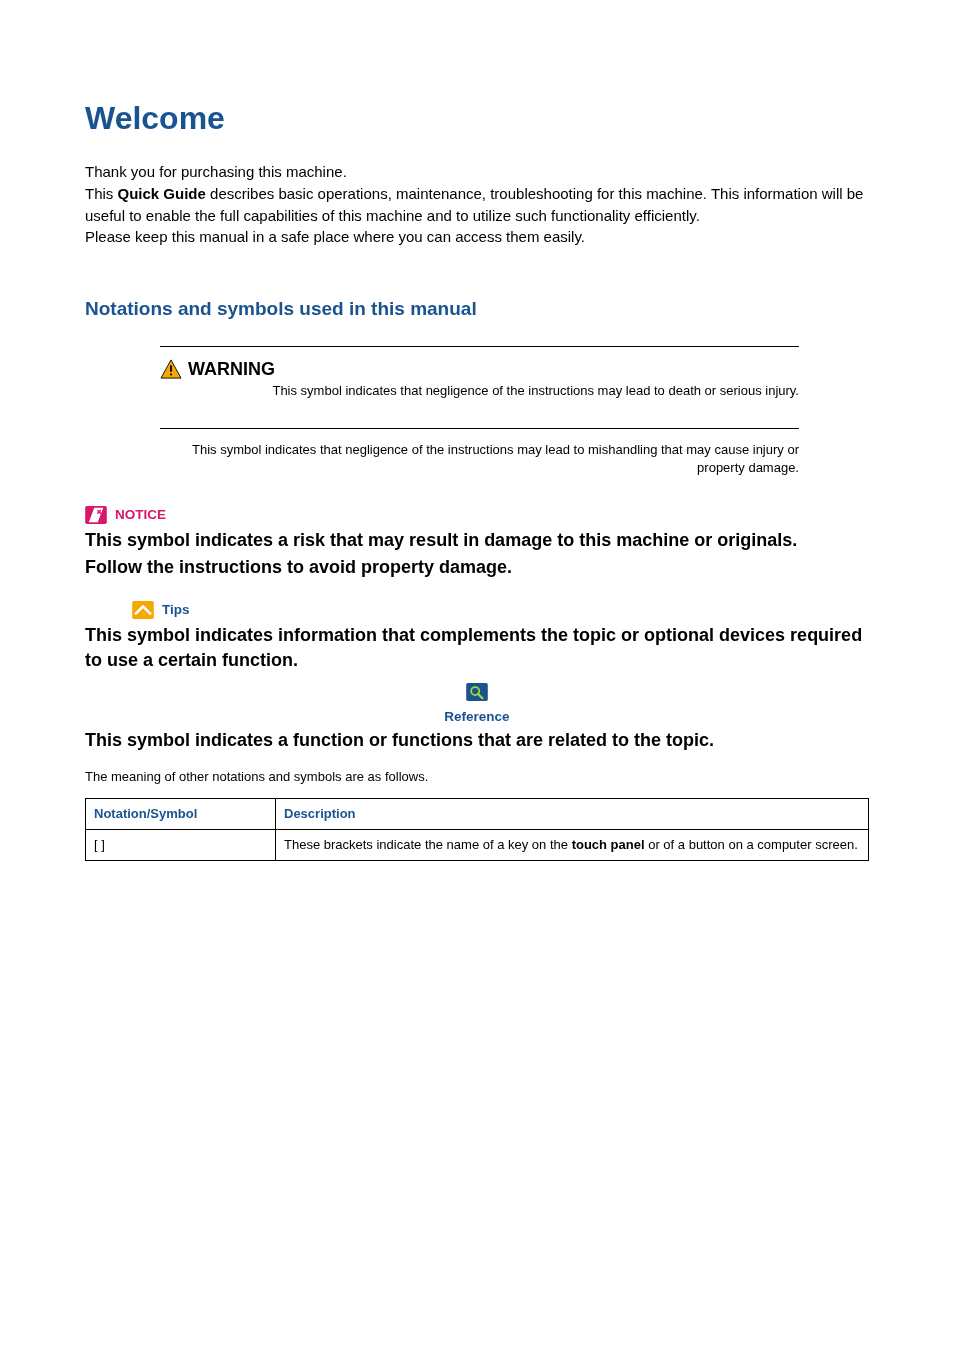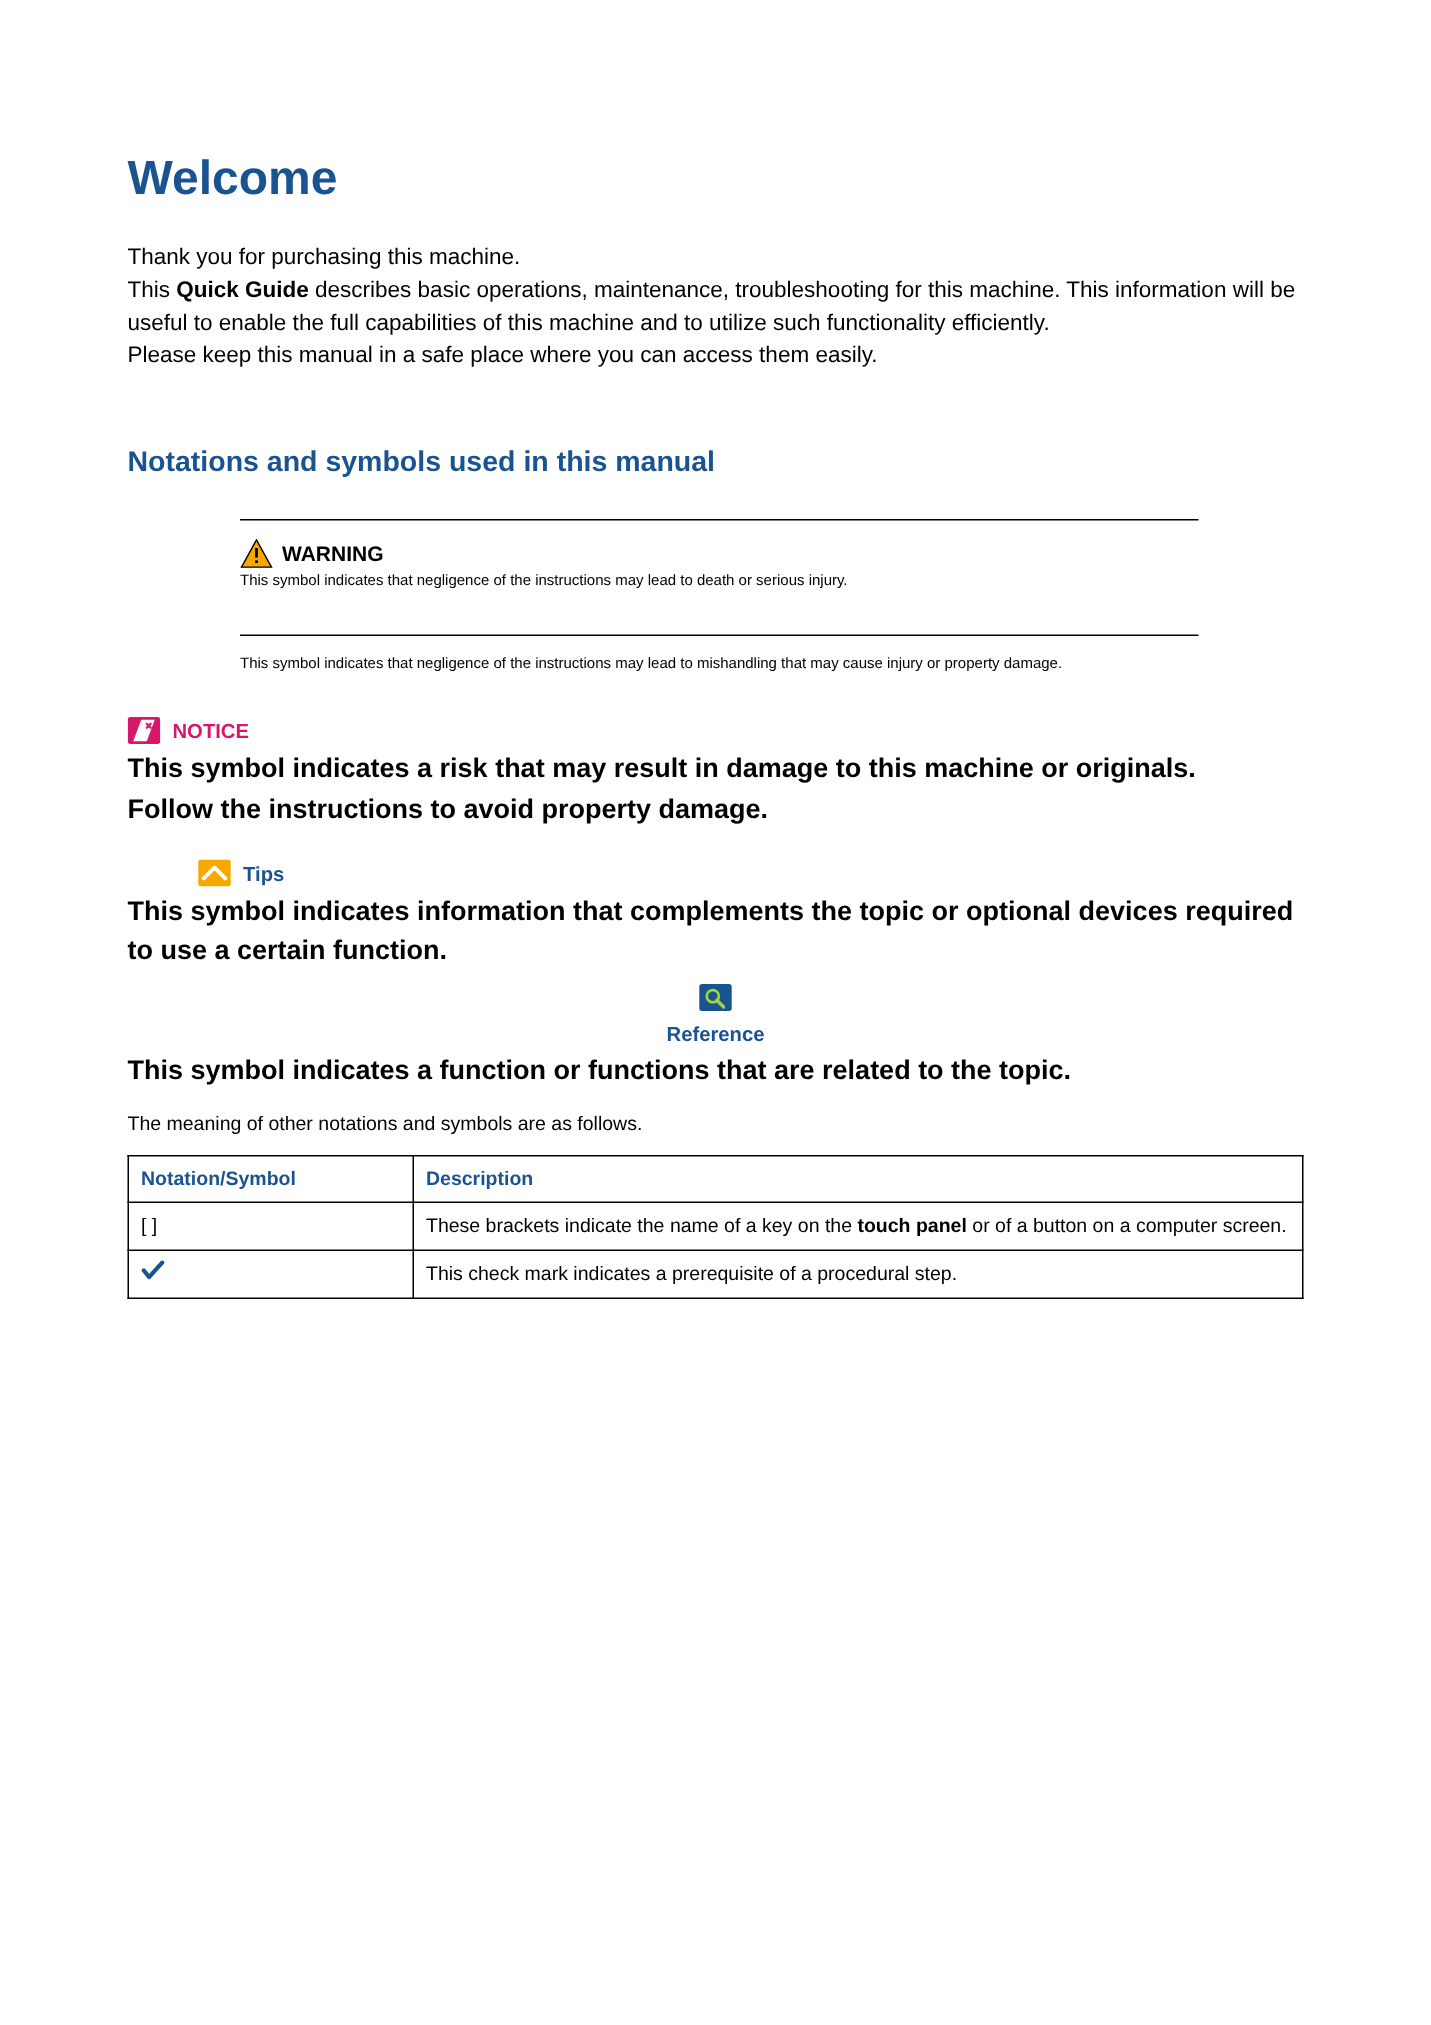--- a/index.html
+++ b/index.html
@@ -33,30 +33,31 @@
       margin-left: 75px;
       margin-right: 70px;
     }
     .rule {
       border: none;
       border-top: 1px solid #000;
       margin-bottom: 12px;
     }
     .warn-heading {
       display: flex;
-      align-items: center;
+      align-items: flex-start;
       gap: 6px;
       font-weight: bold;
-      font-size: 14px;
+      font-size: 18px;
     }
     .warn-text {
-      font-size: 10px;
+      font-size: 13px;
       line-height: 1.4;
       margin-top: 2px;
       margin-bottom: 28px;
+      text-align: right;
     }
     .small-heading-row {
       display: flex;
       align-items: center;
       gap: 8px;
       margin-bottom: 4px;
     }
     .small-heading {
       font-weight: bold;
       font-size: 13.5px;
@@ -170,24 +171,14 @@
       <th>Description</th>
     </tr>
   </thead>
   <tbody>
     <tr>
       <td>[ ]</td>
       <td>
         <span>These brackets indicate the name of a key on the </span><strong>touch panel</strong><span> or of a button on a computer screen.</span>
       </td>
     </tr>
-    <tr>
-      <td>
-        <svg class="check-svg" viewBox="0 0 18 16">
-          <path d="M2 8 L6 13 L16 2" fill="none" stroke="#1a5490" stroke-width="3.2" stroke-linecap="round" stroke-linejoin="round"></path>
-        </svg>
-      </td>
-      <td>
-        <span>This check mark indicates a prerequisite of a procedural step.</span>
-      </td>
-    </tr>
   </tbody>
 </table>
 
 </body></html>

